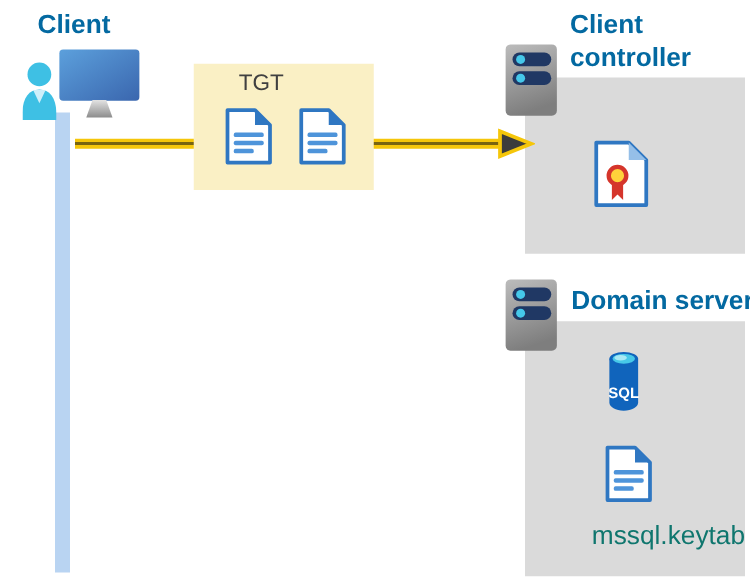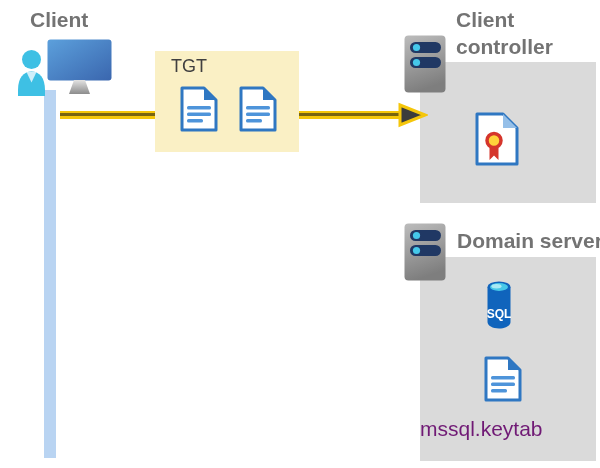--- a/index.html
+++ b/index.html
@@ -2,21 +2,21 @@
 <html><head>
 <meta charset="utf-8">
 <style>
   html,body { margin:0; padding:0; background:#fff; }
   .canvas {
     position:relative; width:600px; height:468px; background:#ffffff;
     font-family:"Liberation Sans", sans-serif; overflow:hidden;
   }
   .abs { position:absolute; }
   .title {
-    font-weight:bold; font-size:21px; color:#737373; line-height:27px;
+    font-weight:bold; font-size:21px; color:#0369a1; line-height:27px;
   }
   .client-label { left:30px; top:6px; z-index:4; }
   .dc-title   { left:456px; top:6px; width:130px; z-index:4; }
   .linux-title{ left:457px; top:227px; z-index:4; white-space:nowrap; }
 
   .lifeline {
     left:44px; top:90px; width:12px; height:368px;
     background:#B9D4F2; z-index:1;
   }
   .client-icon { left:18px; top:38px; z-index:3; }
@@ -28,41 +28,41 @@
       #786410 2.5px, #786410 5px,
       #F5C60A 5px, #F5C60A 8px);
   }
   .arrowhead { left:398px; top:102px; z-index:5; }
 
   .ticket-box {
     left:155px; top:51px; width:144px; height:101px;
     background:#FAF0C5; z-index:3;
   }
   .ticket-label {
-    position:absolute; top:5px; width:56px; text-align:left;
+    position:absolute; top:5px; width:56px; text-align:right;
     font-size:18px; color:#404040;
   }
   .tgt-label { left:16px; }
   .spn-label { left:75px; }
   .ticket-doc1 { position:absolute; left:23px; top:35px; }
   .ticket-doc2 { position:absolute; left:82px; top:35px; }
 
   .gray-box { background:#DADADA; z-index:1; }
   .dc-box    { left:420px; top:62px;  width:176px; height:141px; }
   .linux-box { left:420px; top:257px; width:176px; height:204px; }
 
   .dc-server-icon    { left:403px; top:34px;  z-index:4; }
   .linux-server-icon { left:403px; top:222px; z-index:4; }
   .cert-icon { left:474px; top:112px; z-index:2; }
   .sql-icon  { left:486px; top:280px; z-index:2; }
   .keytab-doc-icon { left:482px; top:356px; z-index:2; }
 
   .keytab-label {
-    left:420px; top:417px; width:176px; text-align:left;
-    font-size:21px; color:#701a75; z-index:2;
+    left:420px; top:417px; width:176px; text-align:right;
+    font-size:21px; color:#0f766e; z-index:2;
   }
   .sql-text {
     font-family:"Liberation Sans", sans-serif; font-weight:bold; font-size:12px;
   }
 </style>
 </head>
 <body>
 
 <div class="canvas">
 

